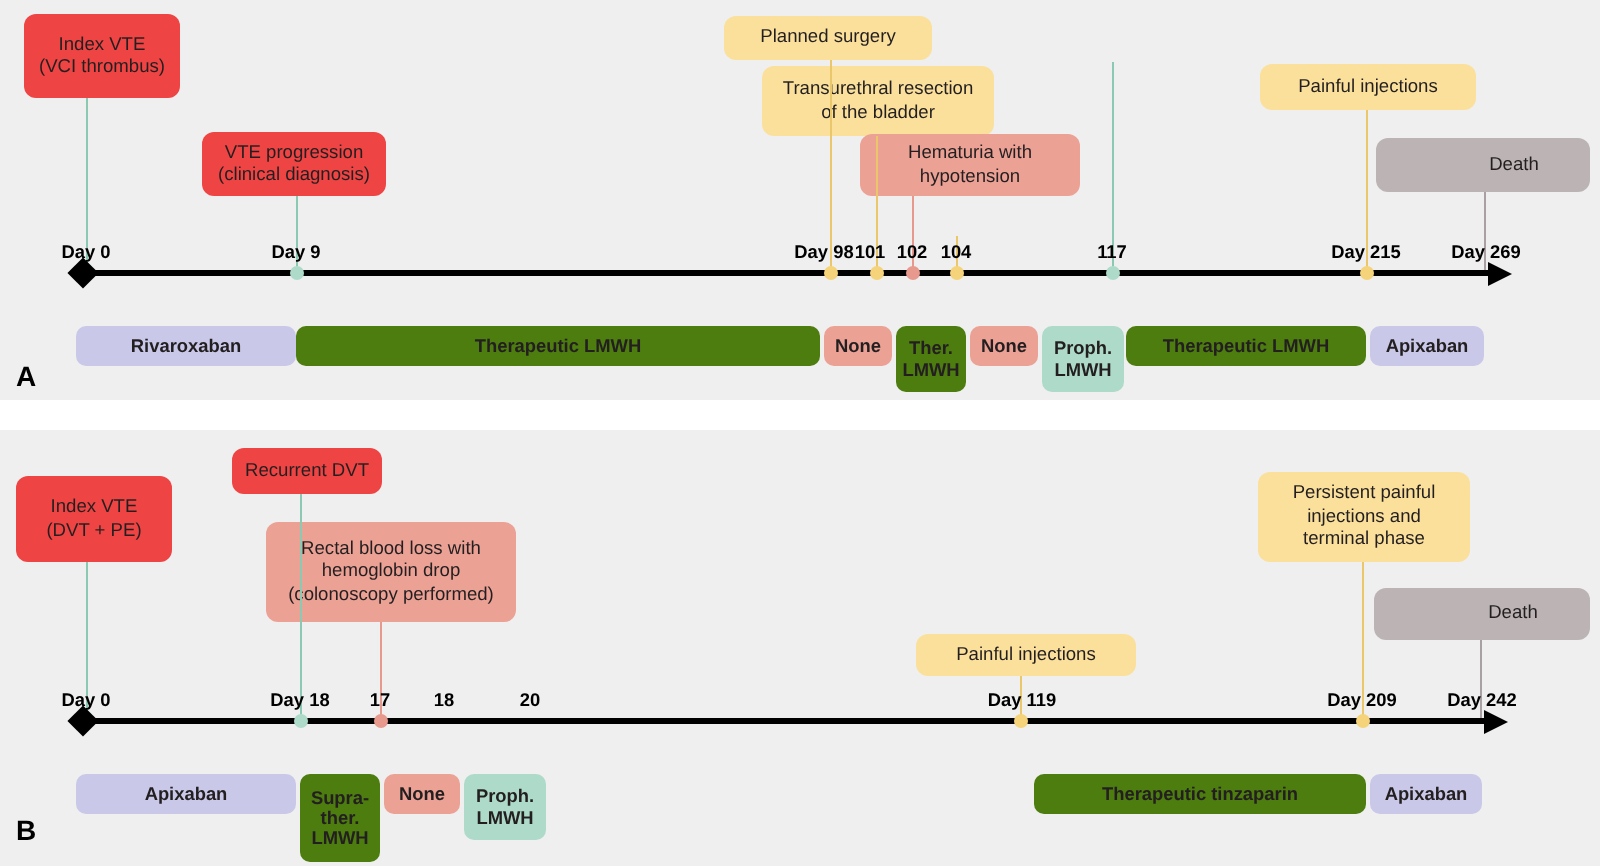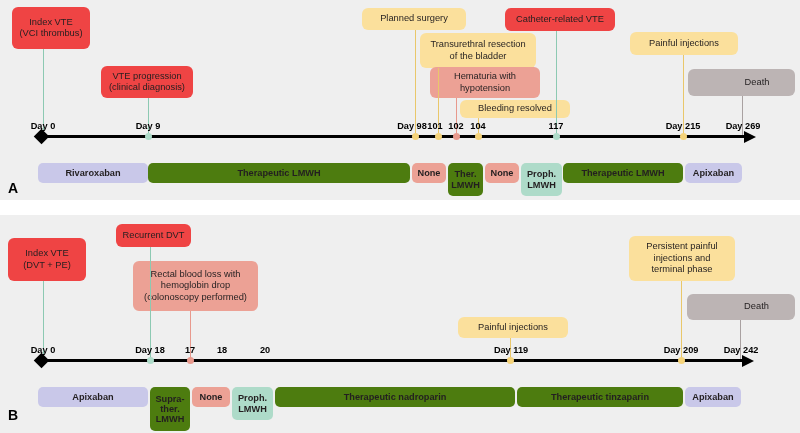--- a/index.html
+++ b/index.html
@@ -69,26 +69,24 @@
 
 <div class="figure">
 
   <div class="panel" id="panel-a">
 
     <div class="ebox green" style="left:12px;top:7px;width:78px;height:42px;">Index VTE
 (VCI thrombus)</div>
     <div class="ebox green" style="left:101px;top:66px;width:92px;height:32px;">VTE progression
 (clinical diagnosis)</div>
     <div class="ebox yellow" style="left:362px;top:8px;width:104px;height:22px;">Planned surgery</div>
-    <div class="ebox yellow" style="left:381px;top:33px;width:116px;height:35px;margin-left:39px;">Transurethral resection
+    <div class="ebox yellow" style="left:381px;top:33px;width:116px;height:35px;">Transurethral resection
 of the bladder</div>
-    <div class="ebox green" style="left:505px;top:8px;width:110px;height:23px;">Catheter-related VTE</div>
     <div class="ebox red" style="left:430px;top:67px;width:110px;height:31px;">Hematuria with
 hypotension</div>
-    <div class="ebox yellow" style="left:460px;top:100px;width:110px;height:18px;">Bleeding resolved</div>
     <div class="ebox yellow" style="left:630px;top:32px;width:108px;height:23px;">Painful injections</div>
     <div class="ebox gray" style="left:688px;top:69px;width:107px;height:27px;">Death</div>
 
     <div class="stem green" style="left:43px;top:49px;height:86px;"></div>
     <div class="stem green" style="left:148px;top:98px;height:37px;"></div>
     <div class="stem yellow" style="left:415px;top:30px;height:105px;"></div>
     <div class="stem yellow" style="left:438px;top:68px;height:67px;"></div>
     <div class="stem green" style="left:556px;top:31px;height:104px;"></div>
     <div class="stem red" style="left:456px;top:98px;height:37px;"></div>
     <div class="stem yellow" style="left:478px;top:118px;height:17px;"></div>
@@ -170,20 +168,19 @@
     <div class="daylabel" style="left:651px;top:130px;width:60px;">Day 209</div>
     <div class="daylabel" style="left:711px;top:130px;width:60px;">Day 242</div>
 
     <div class="tbar purple" style="left:38px;top:172px;width:110px;">Apixaban</div>
     <div class="tbar yellow" style="left:150px;top:172px;width:40px;height:44px;">Supra-
 ther.
 LMWH</div>
     <div class="tbar red" style="left:192px;top:172px;width:38px;">None</div>
     <div class="tbar green tall" style="left:232px;top:172px;width:41px;">Proph.
 LMWH</div>
-    <div class="tbar yellow" style="left:275px;top:172px;width:240px;">Therapeutic nadroparin</div>
     <div class="tbar yellow" style="left:517px;top:172px;width:166px;">Therapeutic tinzaparin</div>
     <div class="tbar purple" style="left:685px;top:172px;width:56px;">Apixaban</div>
 
     <div class="panel-letter" style="left:8px;top:192px;">B</div>
   </div>
 
 </div>
 
 </body></html>

